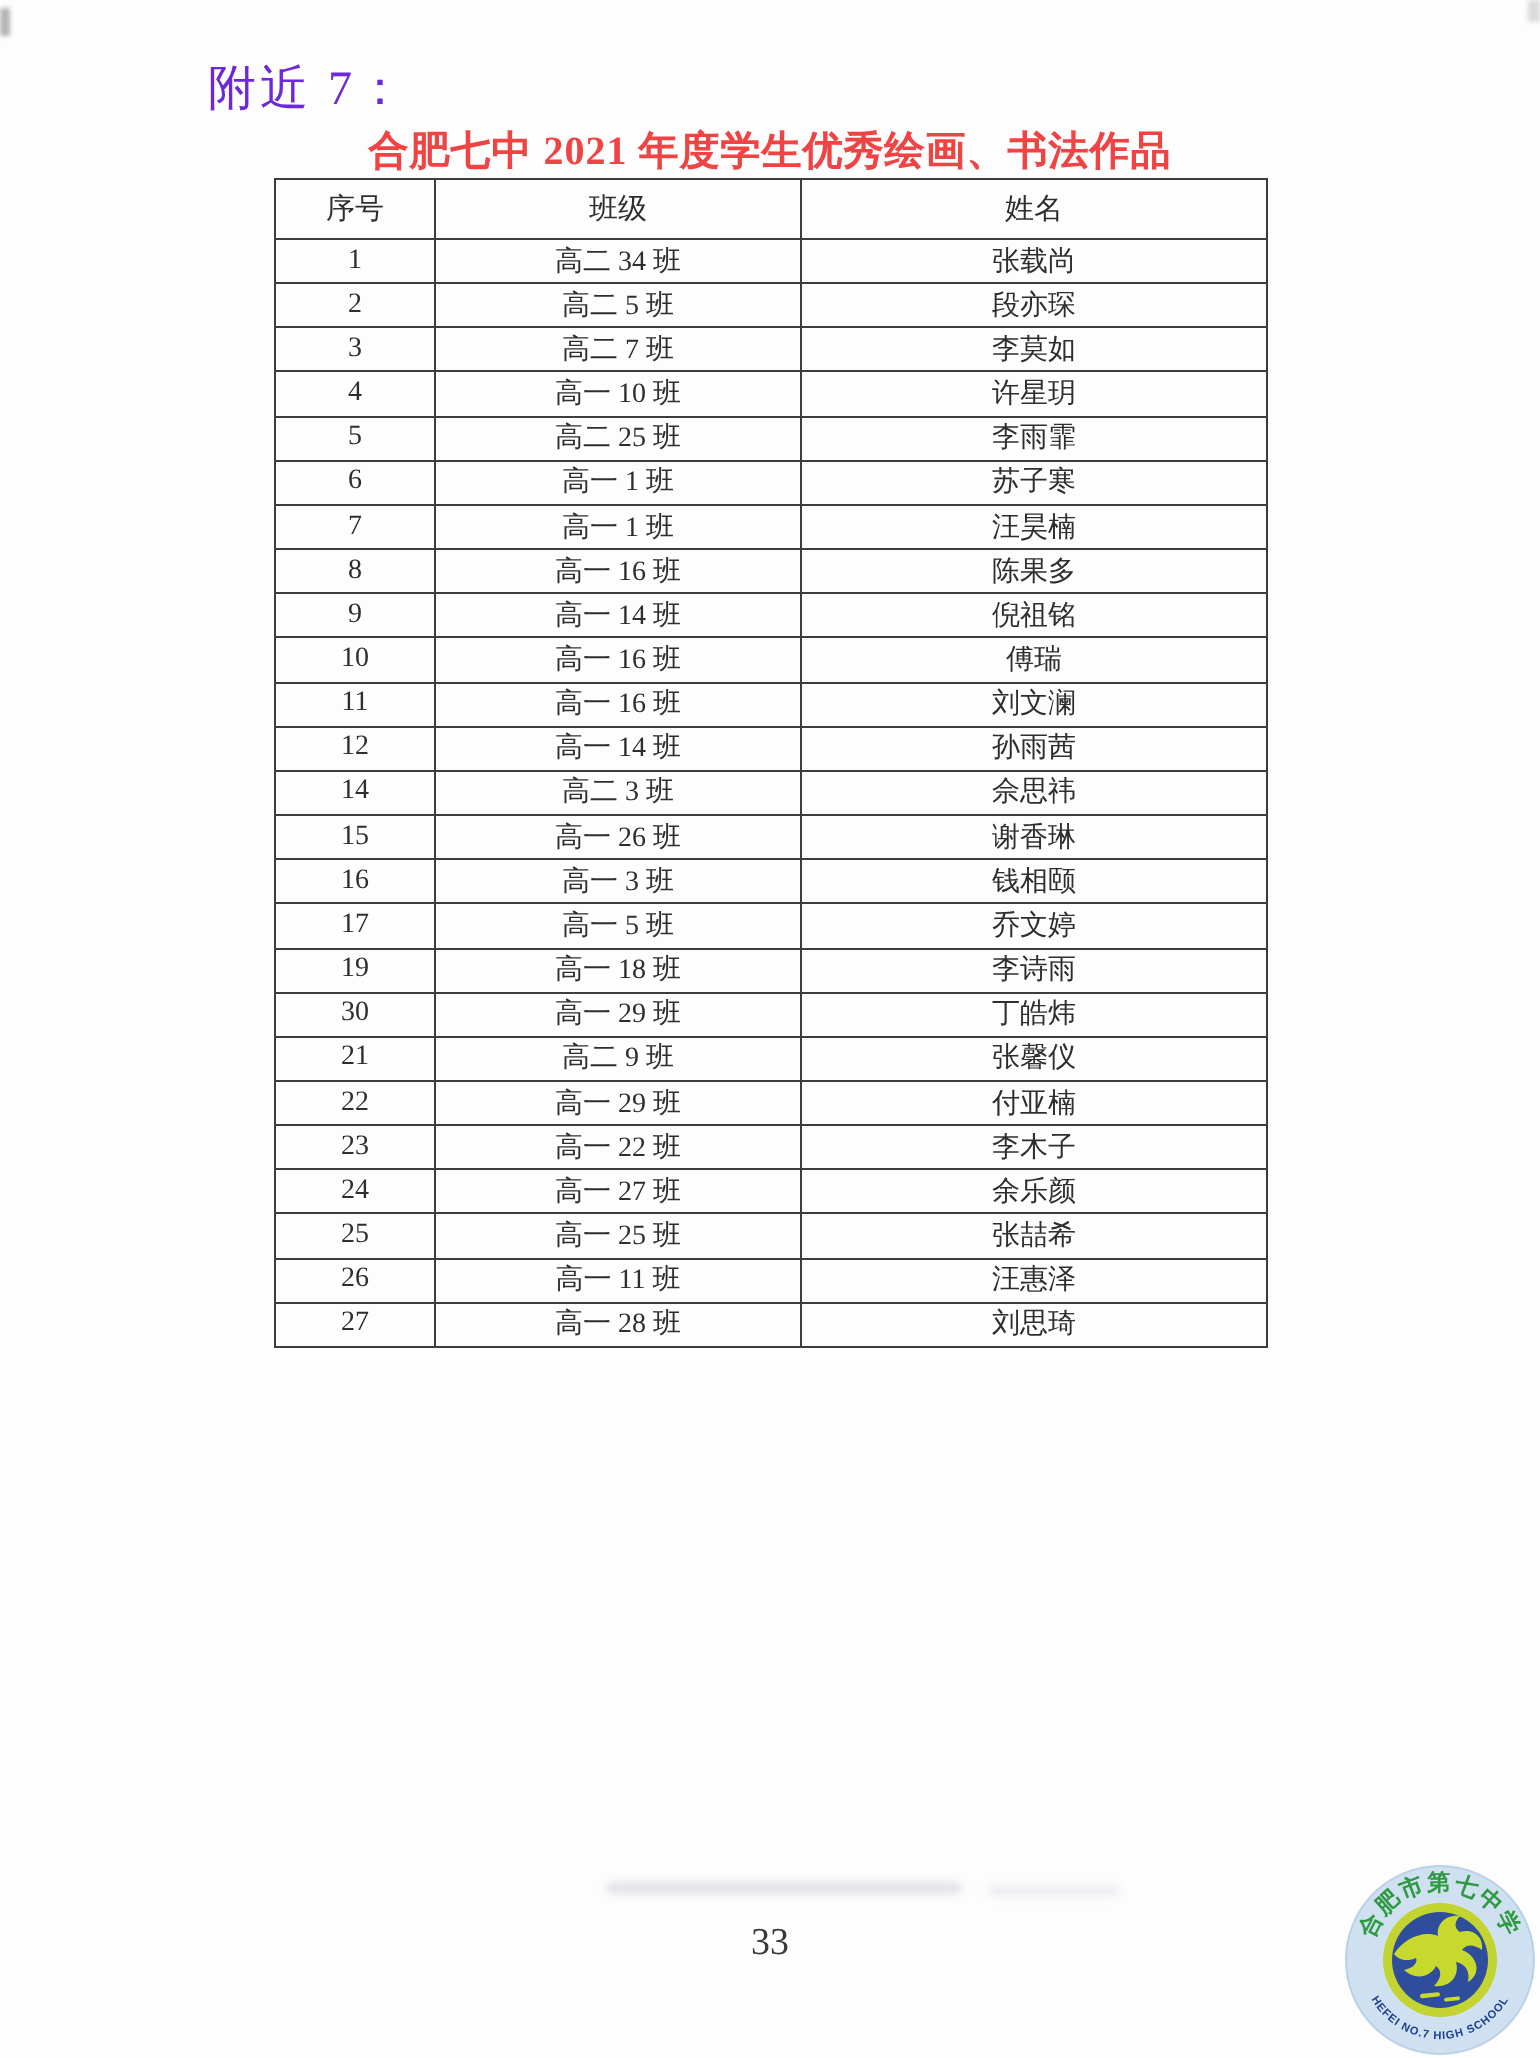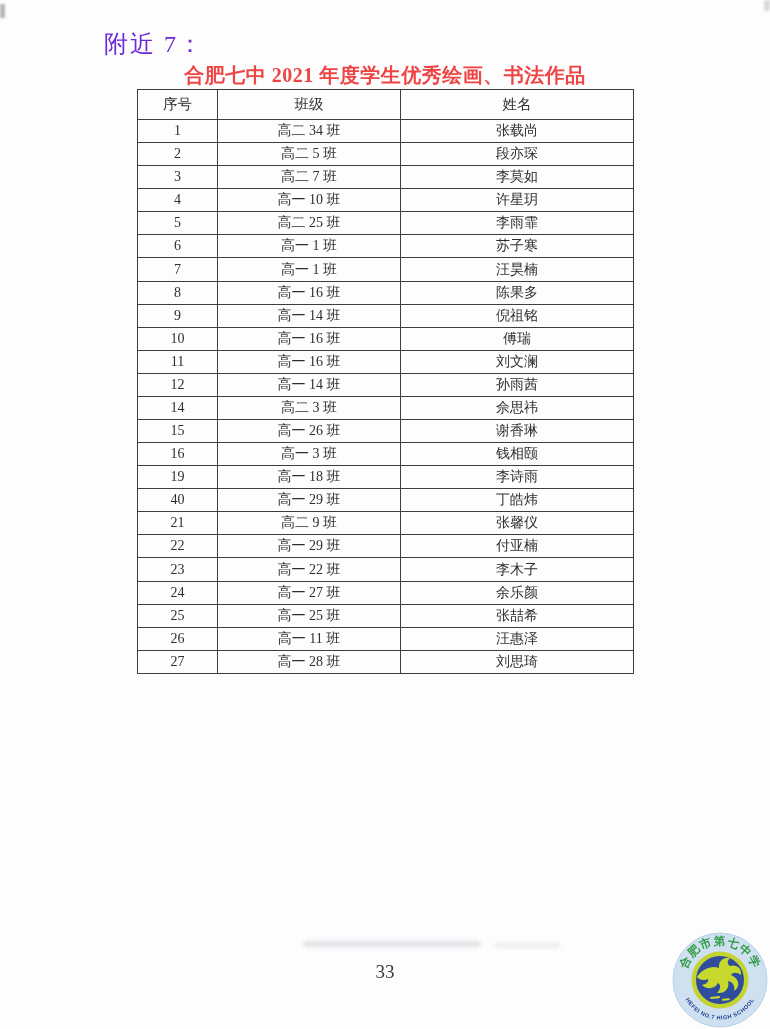--- a/index.html
+++ b/index.html
@@ -153,26 +153,31 @@
           <td>15</td>
           <td>高一 26 班</td>
           <td>谢香琳</td>
         </tr>
         <tr>
           <td>16</td>
           <td>高一 3 班</td>
           <td>钱相颐</td>
         </tr>
         <tr>
+          <td>17</td>
+          <td>高一 5 班</td>
+          <td>乔文婷</td>
+        </tr>
+        <tr>
           <td>19</td>
           <td>高一 18 班</td>
           <td>李诗雨</td>
         </tr>
         <tr>
-          <td>40</td>
+          <td>30</td>
           <td>高一 29 班</td>
           <td>丁皓炜</td>
         </tr>
         <tr>
           <td>21</td>
           <td>高二 9 班</td>
           <td>张馨仪</td>
         </tr>
         <tr>
           <td>22</td>

